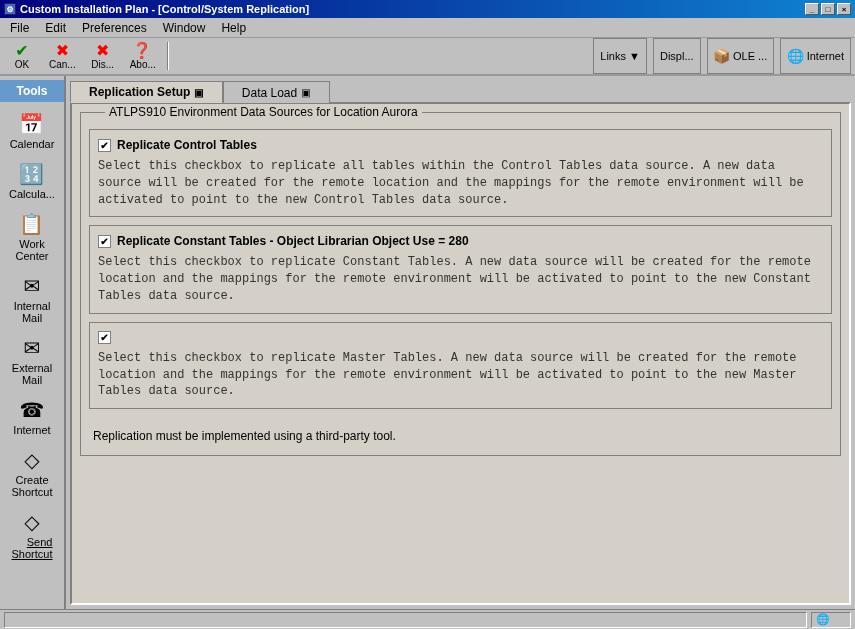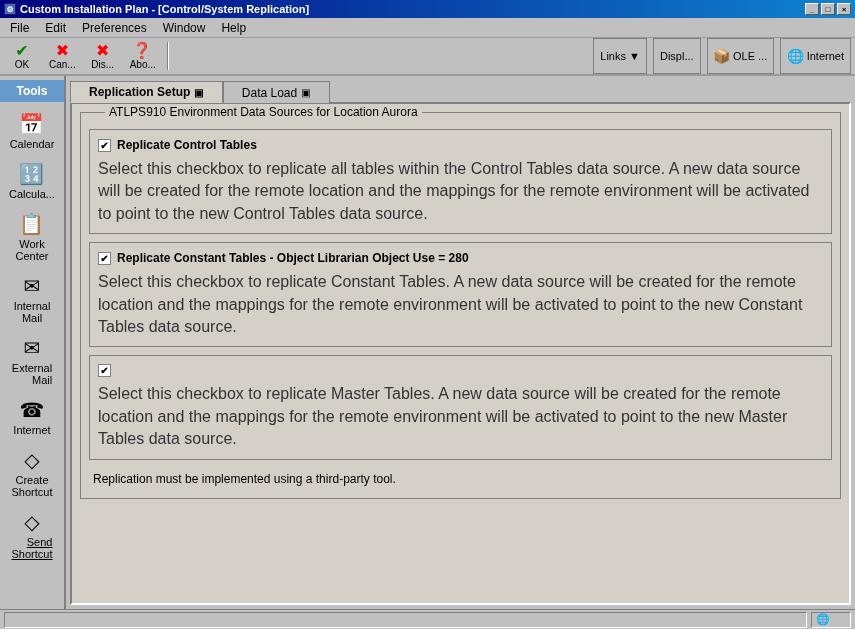--- a/index.html
+++ b/index.html
@@ -189,29 +189,30 @@
     }
     .checkbox-row {
       display: flex;
       align-items: center;
       gap: 6px;
       margin-bottom: 6px;
       font-size: 12px;
       font-weight: bold;
     }
     .checkbox-desc {
-      font-size: 16px;
+      font-size: 12px;
       color: #333;
       line-height: 1.4;
+      font-family: Liberation Mono, monospace;
     }
     .cb { width: 13px; height: 13px; border: 1px solid #808080; background: white; display: inline-flex; align-items: center; justify-content: center; font-size: 10px; cursor: pointer; flex-shrink: 0; }
 
     .replication-note {
       font-size: 12px;
-      margin-top: 8px;
+      margin-top: 16px;
       padding: 4px;
     }
 
     
     .status-bar {
       height: 20px;
       background: #c0c0c0;
       border-top: 1px solid #808080;
       display: flex;
       align-items: center;
@@ -302,21 +303,21 @@
     <div class="sidebar-item">
       <span class="sidebar-icon">📋</span>
       <span style="text-align:center;">Work<br>Center</span>
     </div>
     <div class="sidebar-item">
       <span class="sidebar-icon">✉</span>
       <span style="text-align:center;">Internal<br>Mail</span>
     </div>
     <div class="sidebar-item">
       <span class="sidebar-icon">✉</span>
-      <span style="text-align:right;">External<br>Mail</span>
+      <span style="text-align:center;">External<br>Mail</span>
     </div>
     <div class="sidebar-item">
       <span class="sidebar-icon">☎</span>
       <span>Internet</span>
     </div>
     <div class="sidebar-item">
       <span class="sidebar-icon">◇</span>
       <span style="">Create<br>Shortcut</span>
     </div>
     <div class="sidebar-item">

